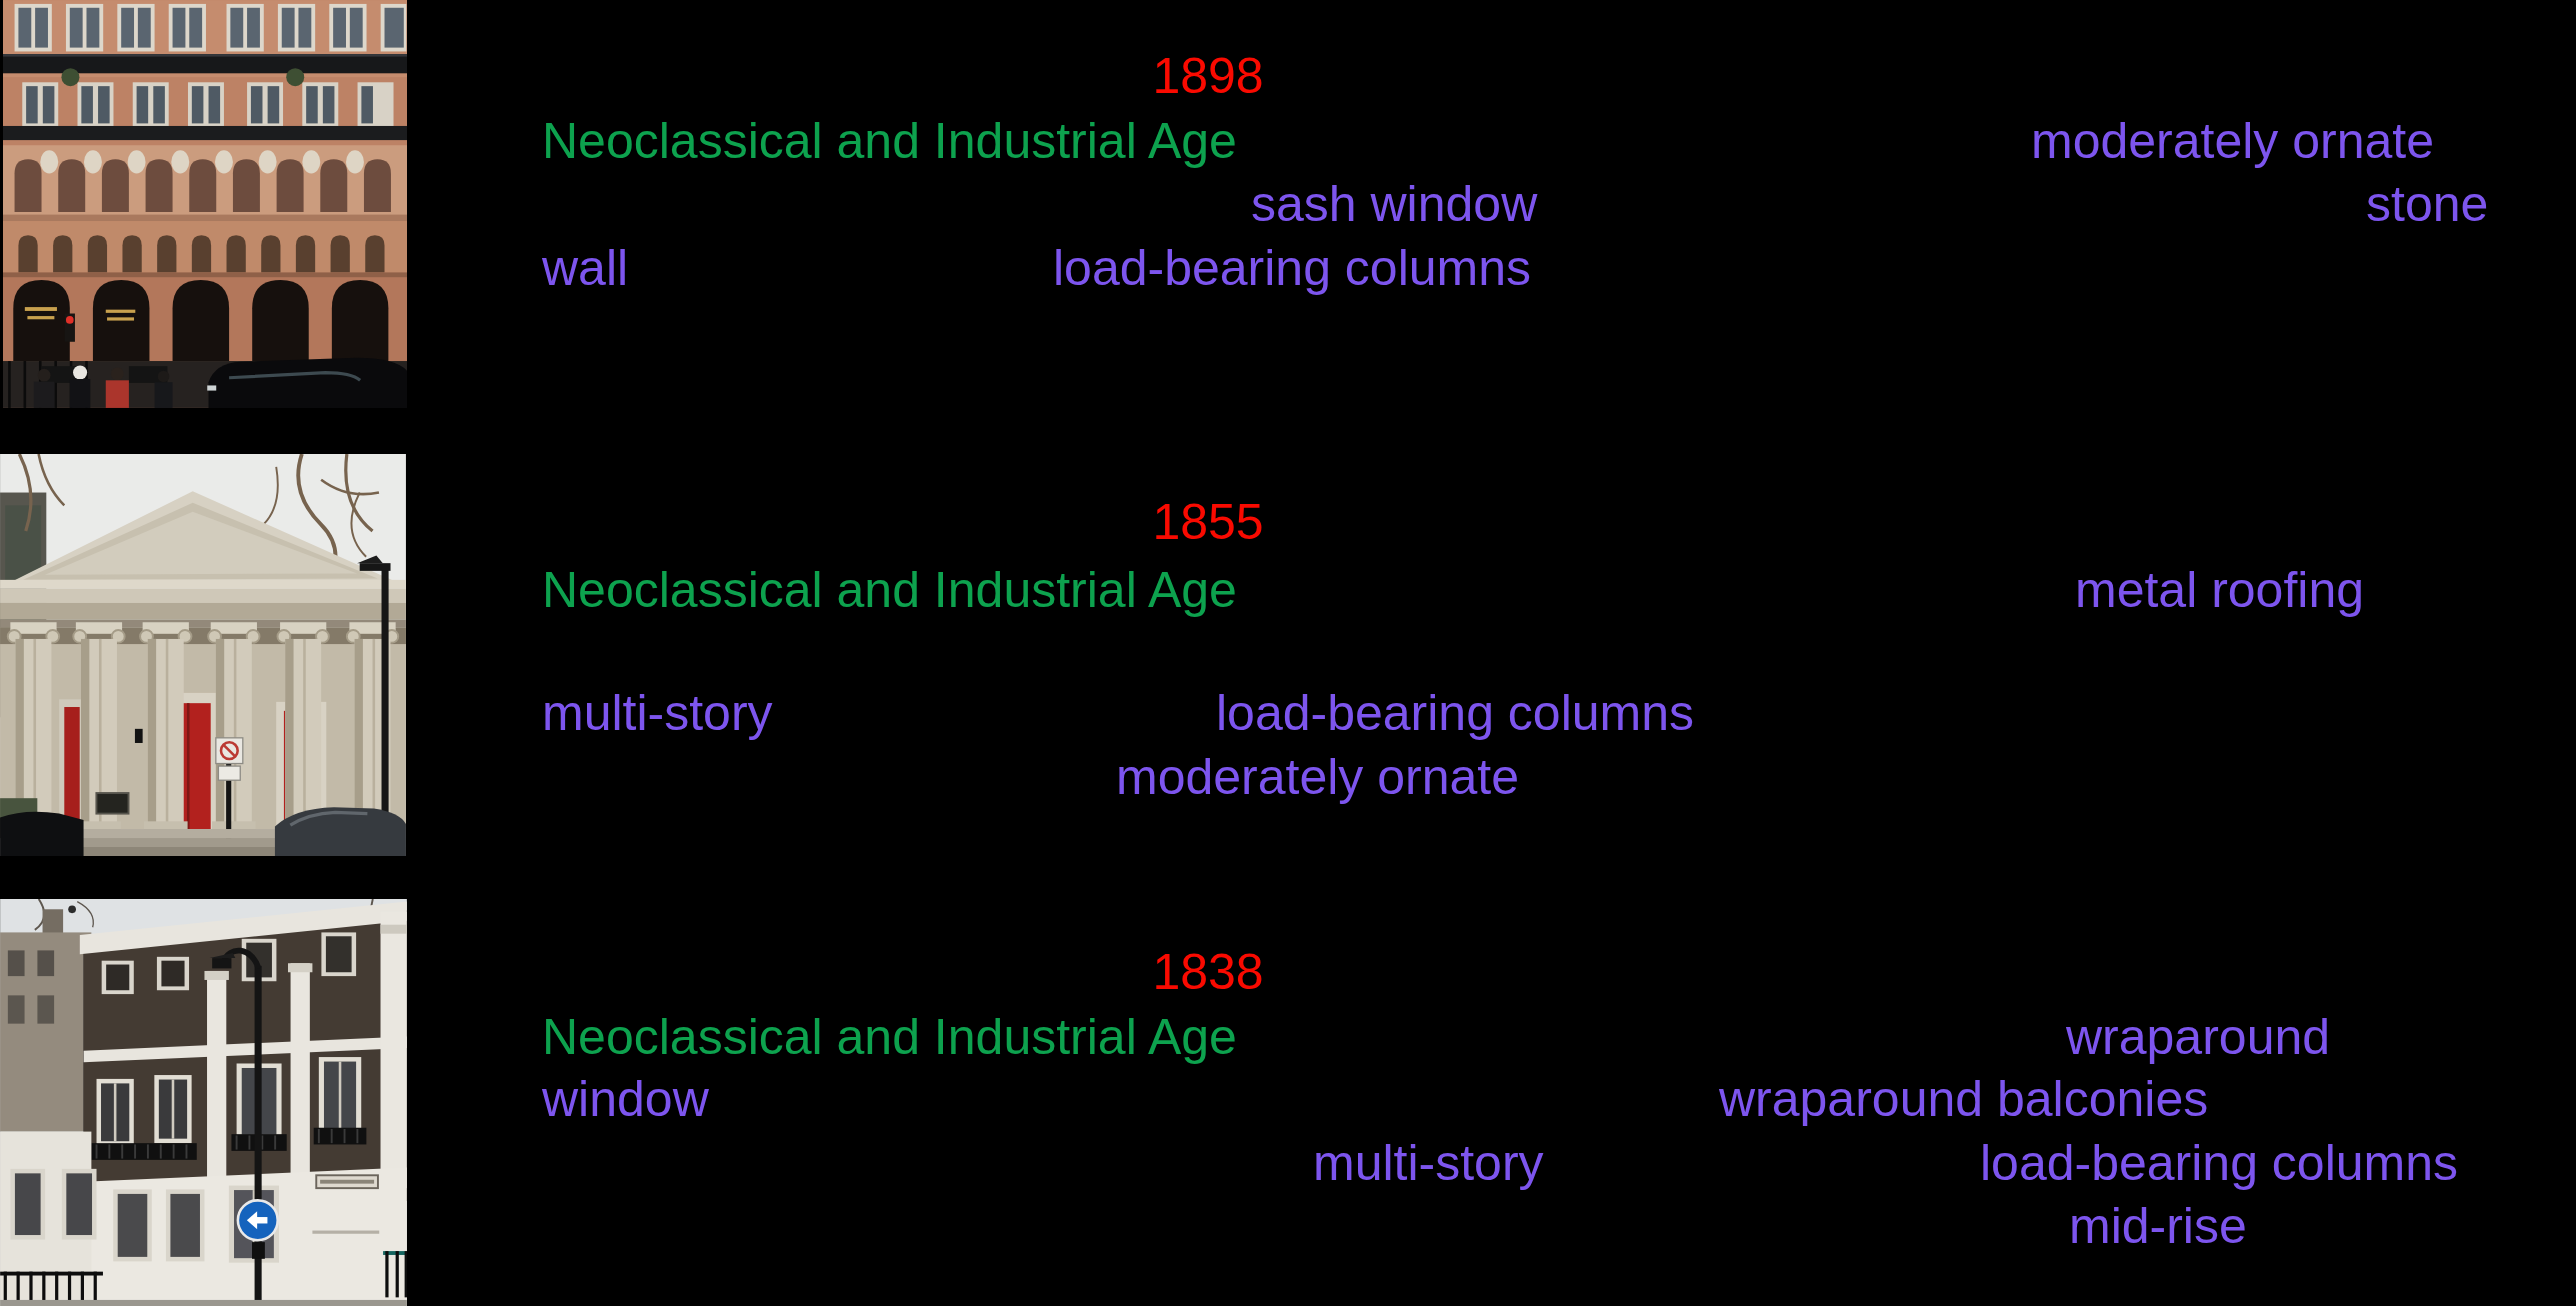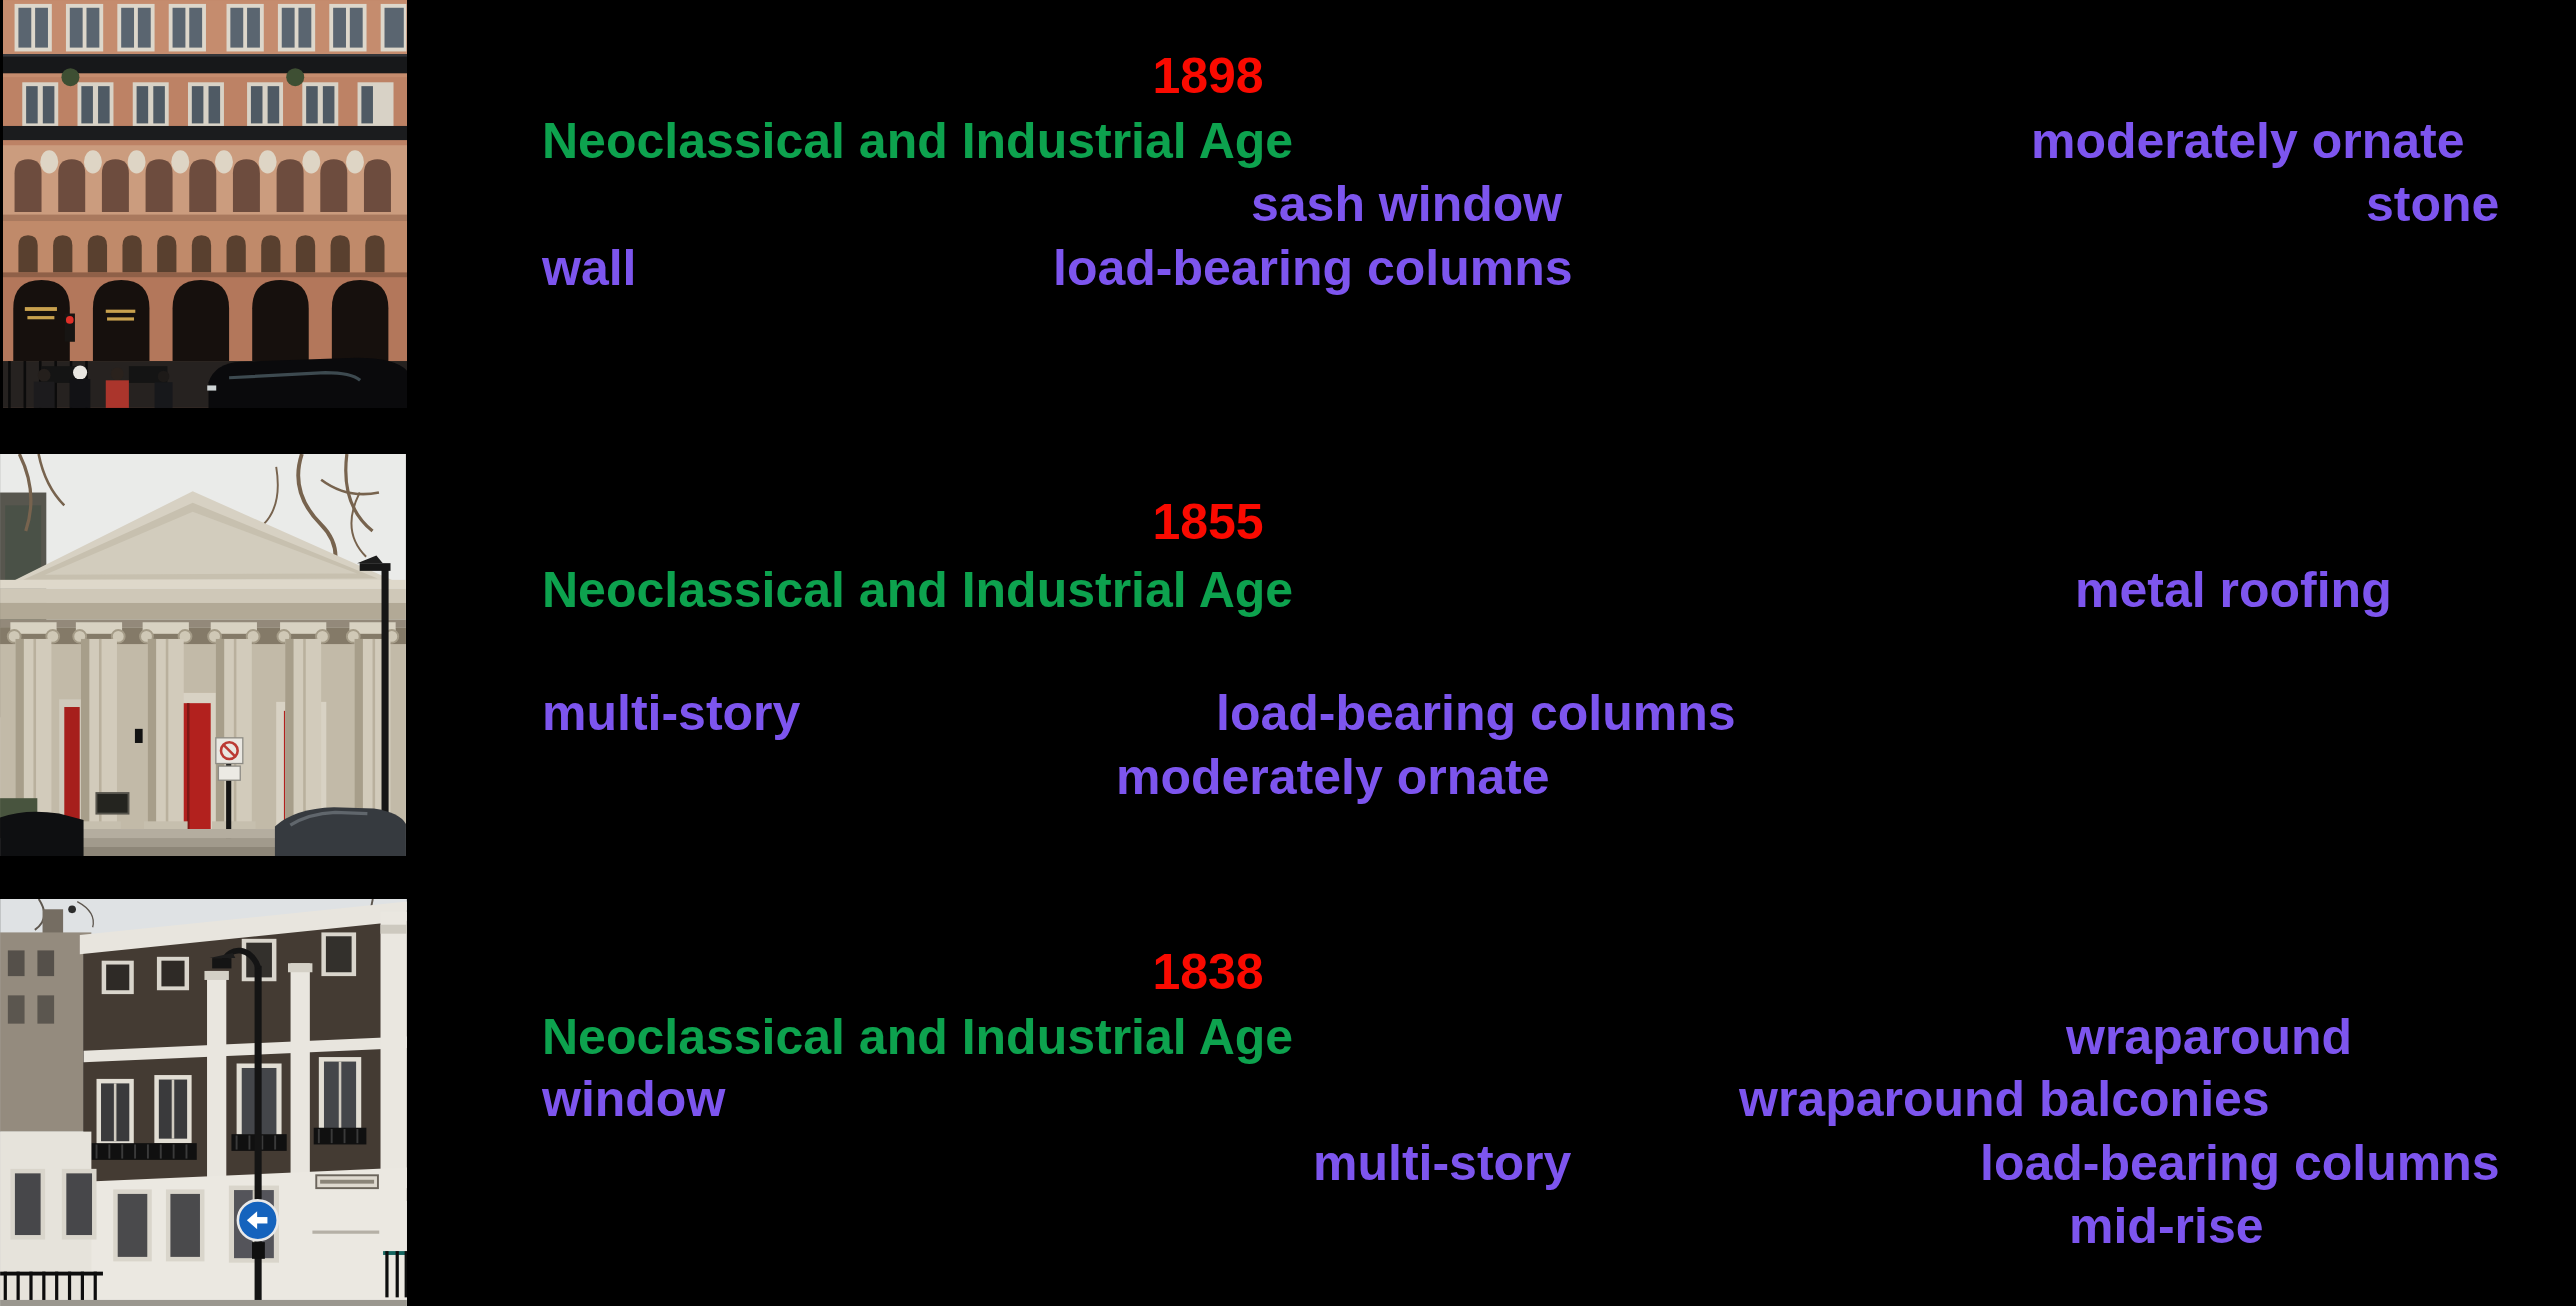--- a/index.html
+++ b/index.html
@@ -1,18 +1,18 @@
 <!DOCTYPE html>
 <html style="font-size:10.3px"><head>
 <meta charset="utf-8">
 <style>
   html,body{margin:0;padding:0;background:#000;}
   .canvas{
     position:relative; width:2532px; height:1307px; background:#000;
-    font-family:"Liberation Sans", sans-serif; font-weight:700; overflow:hidden;
+    font-family:"Liberation Sans", sans-serif; font-weight:400; overflow:hidden;
   }
   .w{position:absolute; white-space:nowrap; font-size:50px; line-height:1; letter-spacing:0px;}
   .kw{color:#7d55ee;}
   .year{color:#fa0a00; transform:translateX(-50%);}
   .era{color:#0da24e;text-align:right;}
   .photo{position:absolute; overflow:hidden; background:#111;}
   .photo svg{display:block;}
 </style>
 </head>
 <body>
@@ -456,19 +456,19 @@
   <span class="w era" style="left:542px;  top:565px;">Neoclassical and Industrial Age</span>
   <span class="w kw" style="left:2055px; top:565px;margin-left:20px;">metal roofing</span>
   <span class="w kw" style="left:542px;  top:688px;">multi-story</span>
   <span class="w kw" style="left:1216px; top:688px;">load-bearing columns</span>
   <span class="w kw" style="left:1116px; top:752px;">moderately ornate</span>
 
   <span class="w year" style="left:1208px; top:947px;">1838</span>
   <span class="w era" style="left:542px;  top:1012px;">Neoclassical and Industrial Age</span>
   <span class="w kw" style="left:2066px; top:1012px;">wraparound</span>
   <span class="w kw" style="left:542px;  top:1074px;">window</span>
-  <span class="w kw" style="left:1719px; top:1074px;margin-left:20px;">wraparound balconies</span>
+  <span class="w kw" style="left:1719px; top:1074px;">wraparound balconies</span>
   <span class="w kw" style="left:1313px; top:1138px;">multi-story</span>
   <span class="w kw" style="left:1980px; top:1138px;">load-bearing columns</span>
   <span class="w kw" style="left:2069px; top:1201px;">mid-rise</span>
 
 </div>
 
 
 </body></html>

